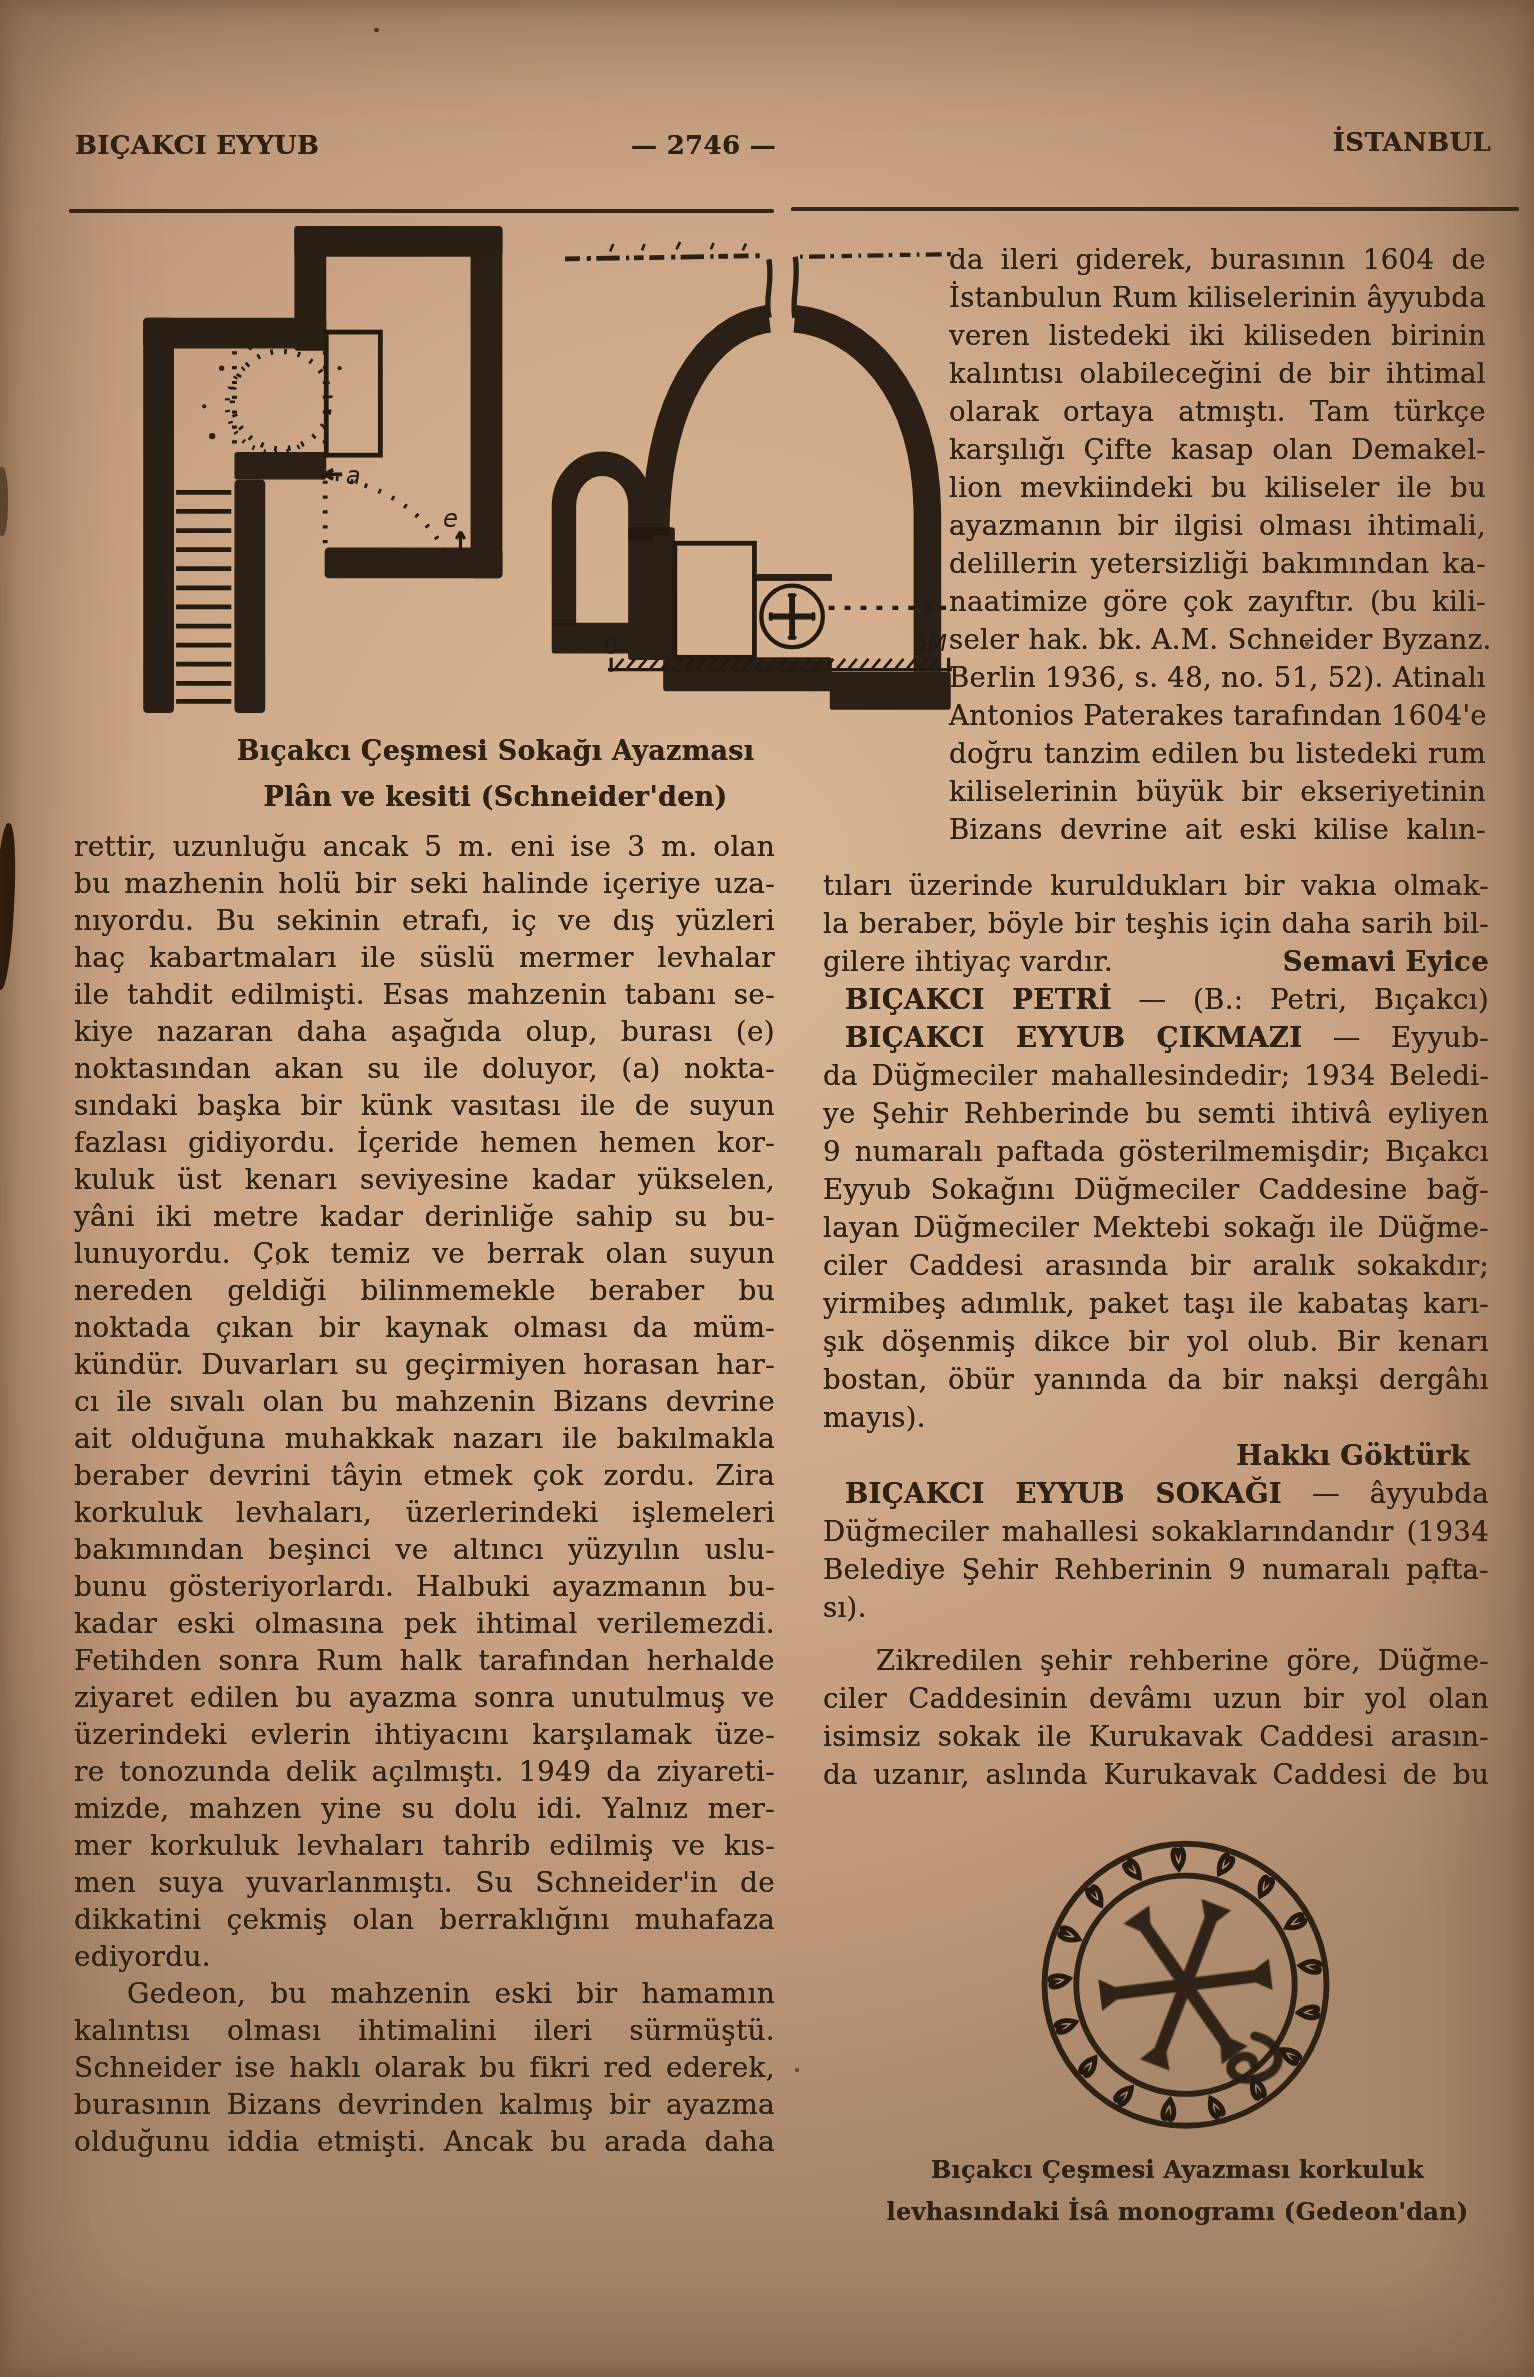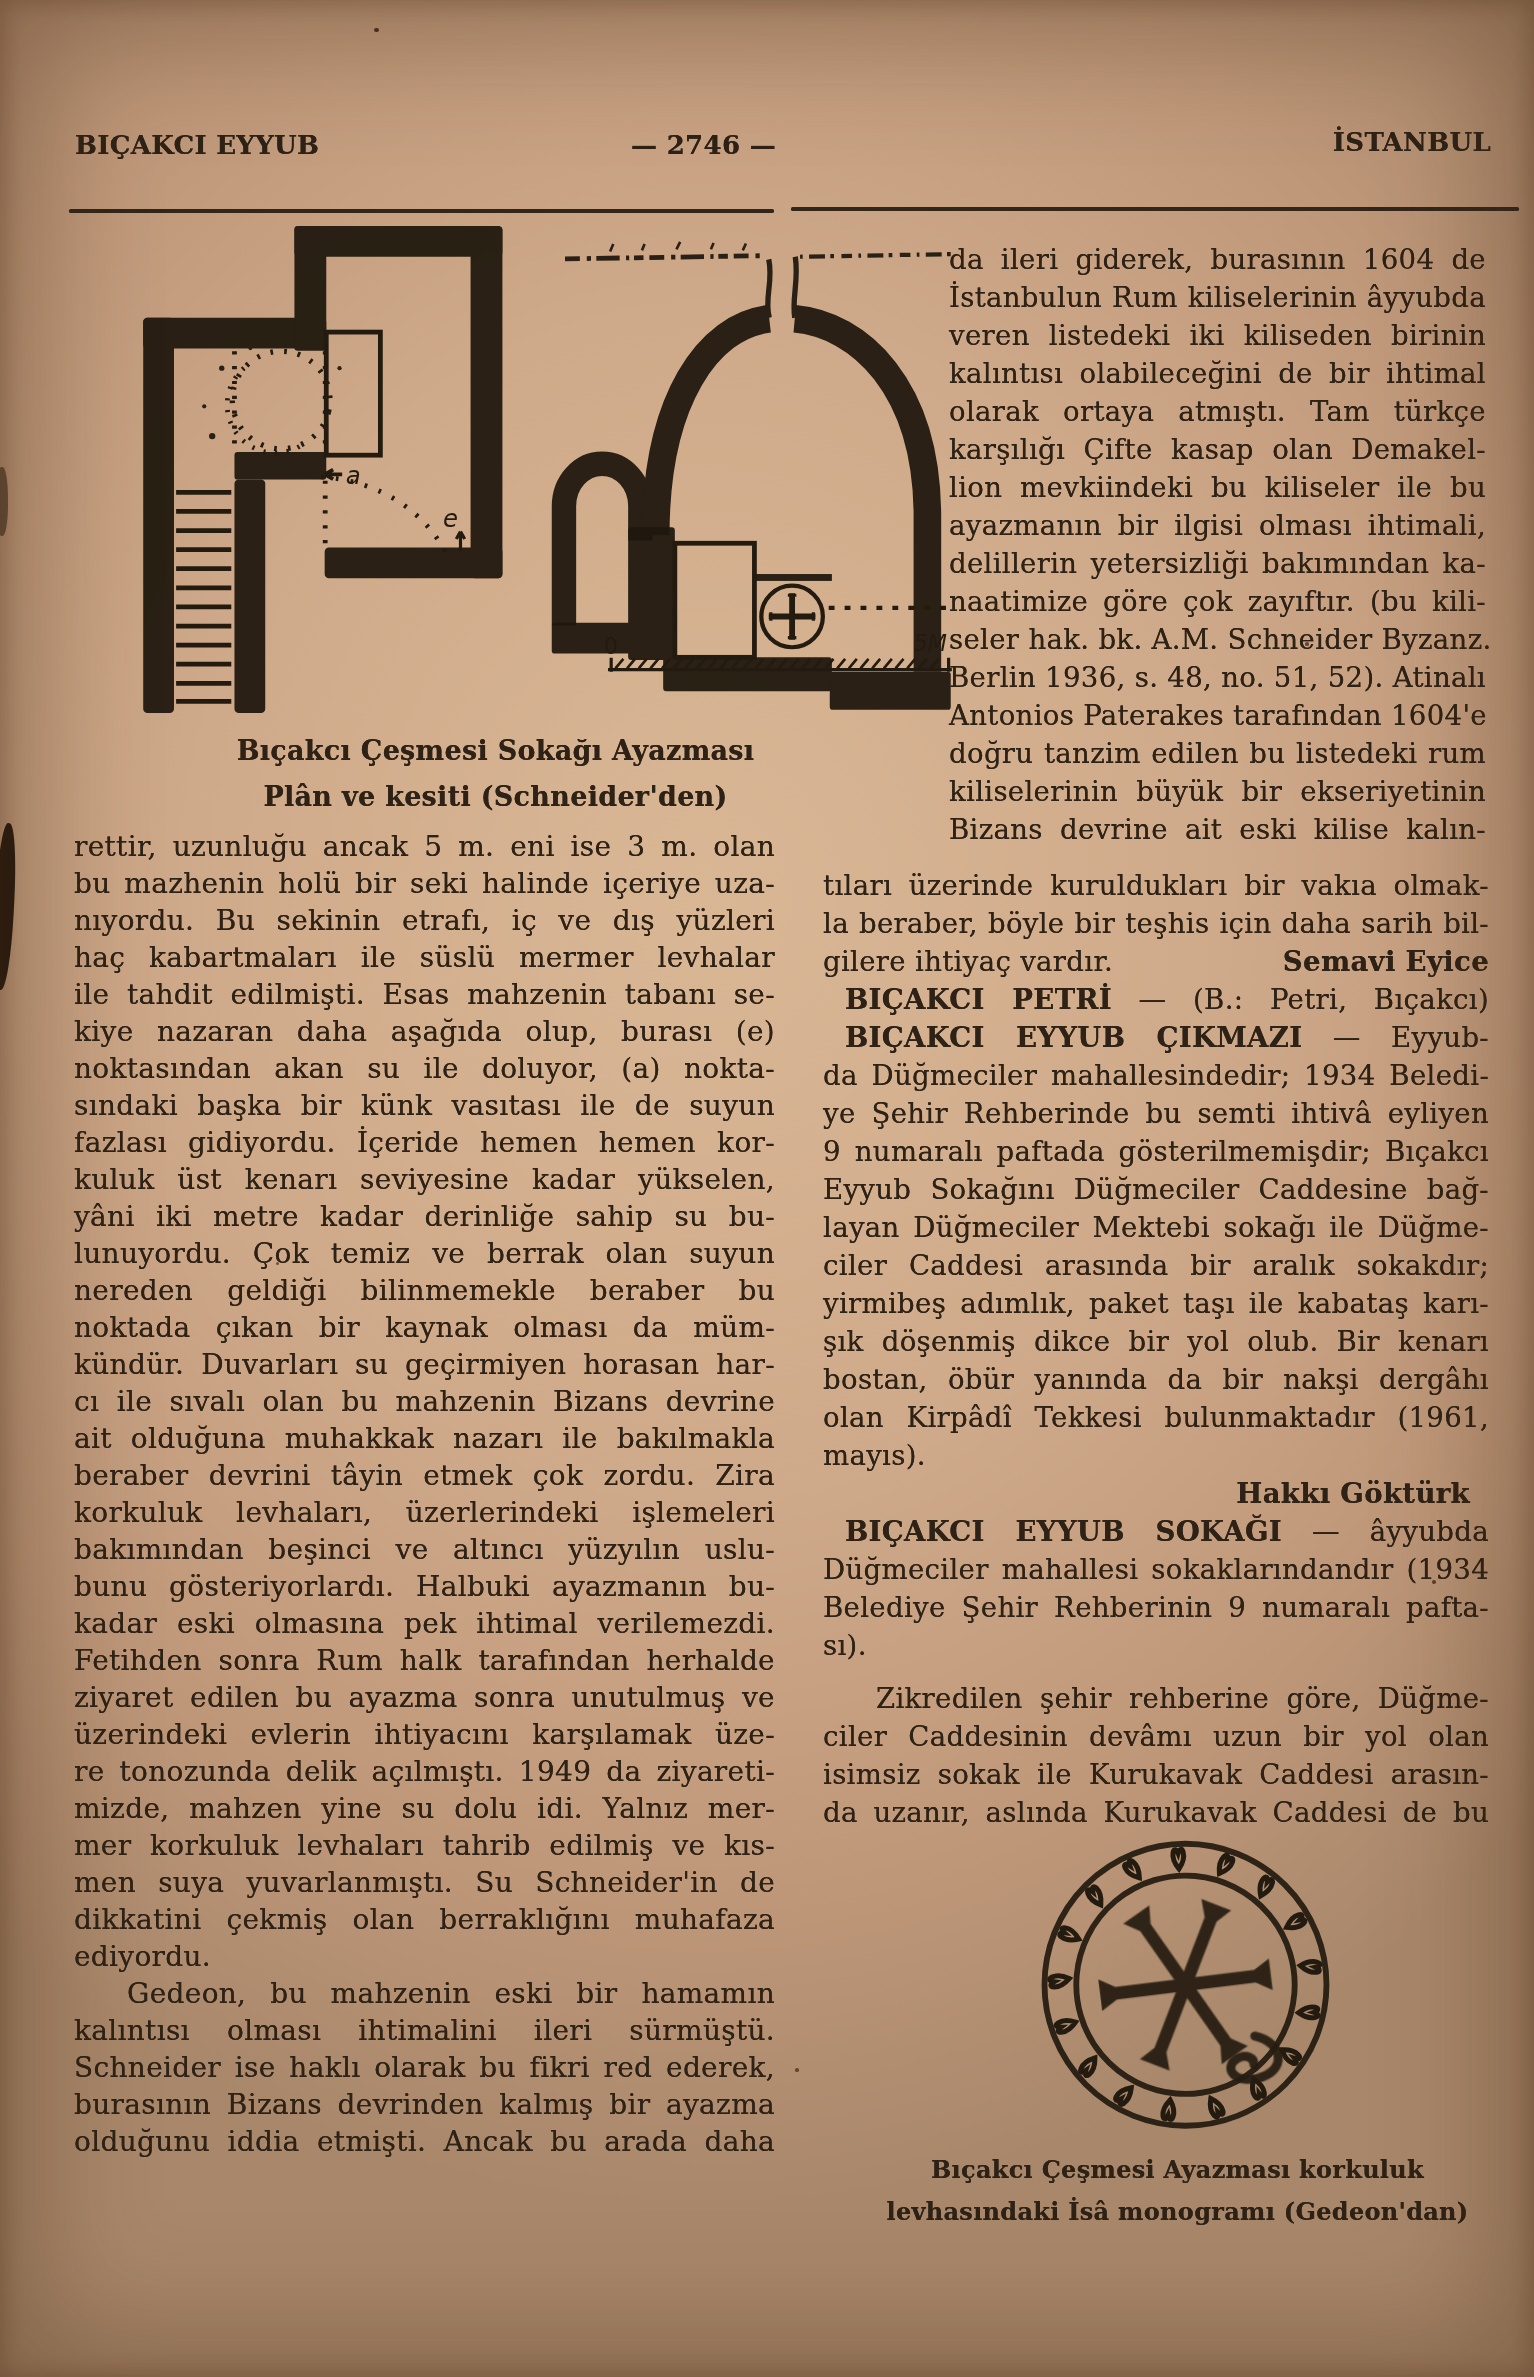--- a/index.html
+++ b/index.html
@@ -204,21 +204,20 @@
     <div class="tl entry"><span class="b">BIÇAKCI EYYUB ÇIKMAZI</span><span> — Eyyub-</span></div>
     <div class="tl">da Düğmeciler mahallesindedir; 1934 Beledi-</div>
     <div class="tl">ye Şehir Rehberinde bu semti ihtivâ eyliyen</div>
     <div class="tl">9 numaralı paftada gösterilmemişdir; Bıçakcı</div>
     <div class="tl">Eyyub Sokağını Düğmeciler  Caddesine bağ-</div>
     <div class="tl">layan Düğmeciler Mektebi sokağı ile Düğme-</div>
     <div class="tl">ciler Caddesi  arasında bir aralık sokakdır;</div>
     <div class="tl">yirmibeş adımlık, paket taşı ile kabataş karı-</div>
     <div class="tl">şık döşenmiş  dikce bir yol olub. Bir kenarı</div>
     <div class="tl">bostan, öbür  yanında da bir nakşi dergâhı</div>
-    <div class="tl">olan Kirpâdî Tekkesi  bulunmaktadır (1961,</div>
     <div class="tl end">mayıs).</div>
     <div class="tl author">Hakkı Göktürk</div>
     <div class="tl entry"><span class="b">BIÇAKCI EYYUB SOKAĞI</span><span> — âyyubda</span></div>
     <div class="tl">Düğmeciler mahallesi sokaklarındandır (1934</div>
     <div class="tl">Belediye Şehir Rehberinin 9 numaralı pafta-</div>
     <div class="tl end">sı).</div>
     <div class="tl ind" style="margin-top: 15px;">Zikredilen şehir rehberine göre, Düğme-</div>
     <div class="tl">ciler Caddesinin  devâmı uzun bir yol olan</div>
     <div class="tl">isimsiz sokak ile Kurukavak Caddesi arasın-</div>
     <div class="tl">da uzanır, aslında Kurukavak Caddesi de bu</div>

